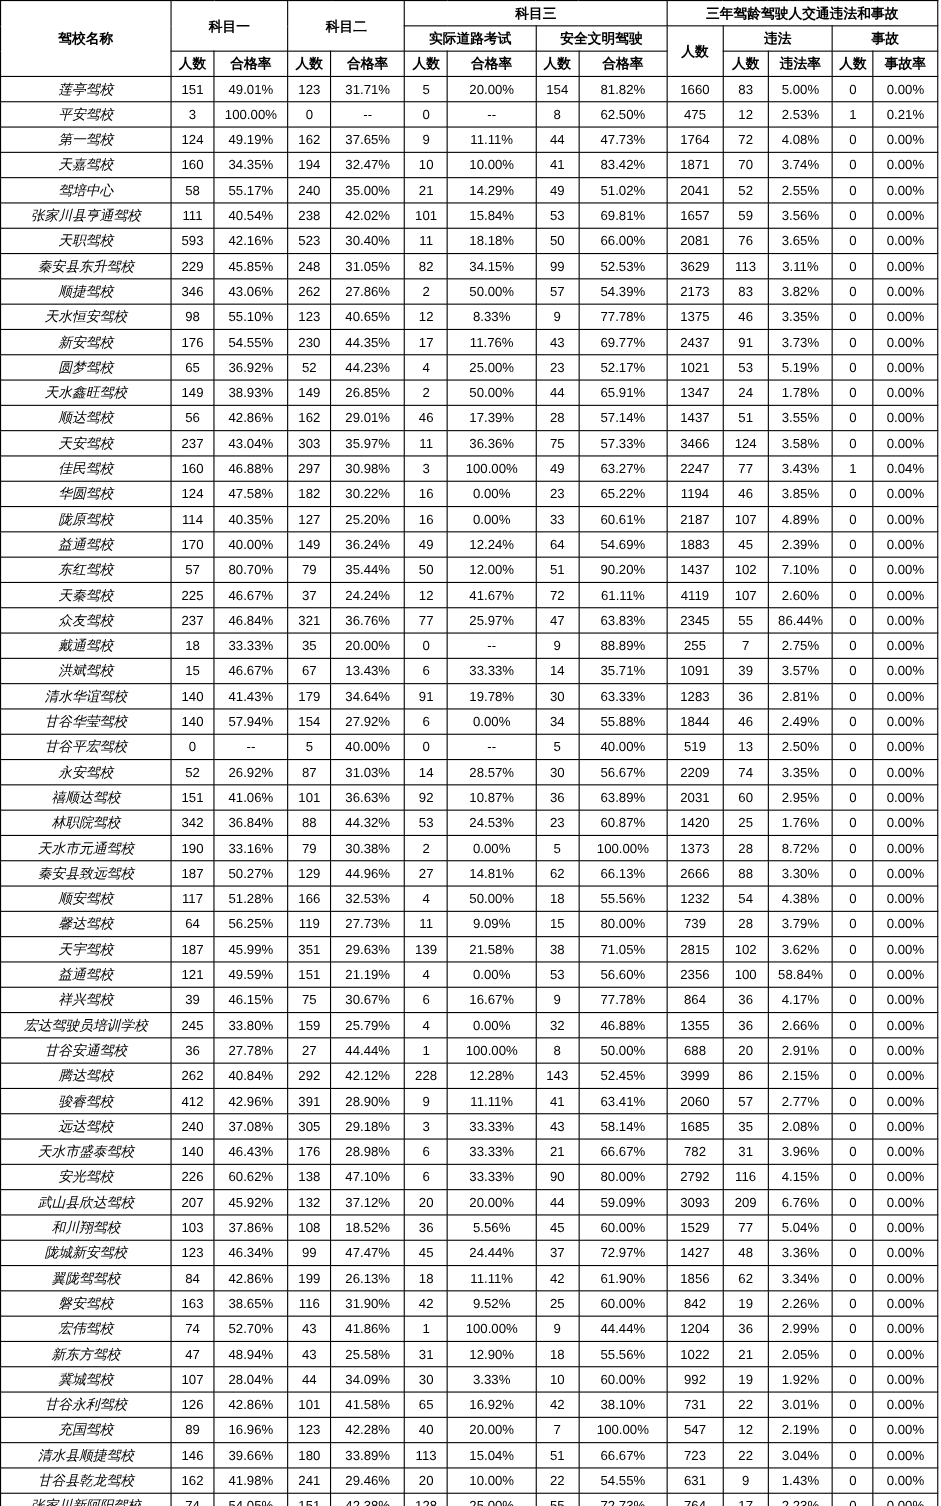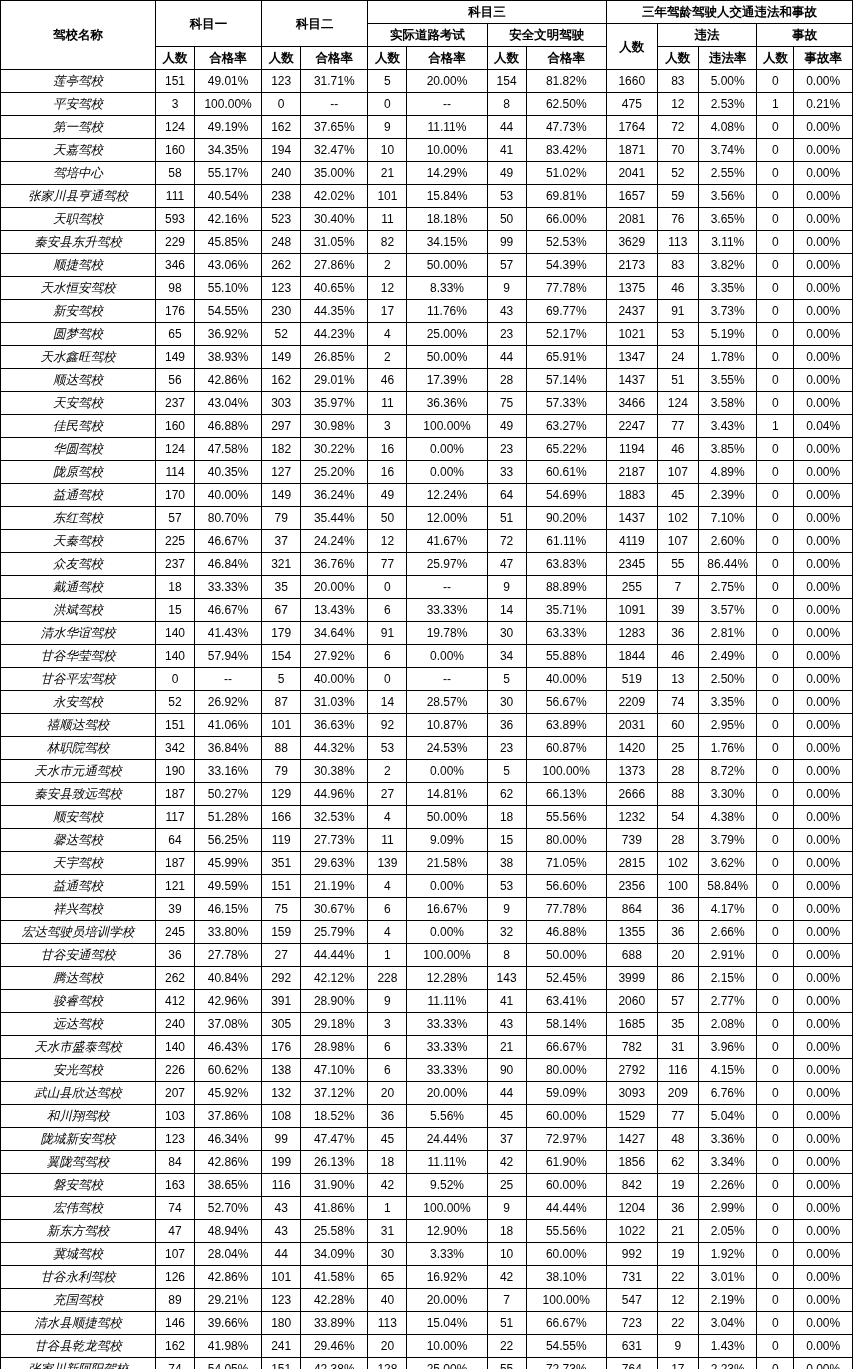--- a/index.html
+++ b/index.html
@@ -921,21 +921,21 @@
           <td class="num">38.10%</td>
           <td class="num">731</td>
           <td class="num">22</td>
           <td class="num">3.01%</td>
           <td class="num">0</td>
           <td class="num">0.00%</td>
         </tr>
         <tr>
           <td class="name">充国驾校</td>
           <td class="num">89</td>
-          <td class="num">29.21%</td>
+          <td class="num">16.96%</td>
           <td class="num">123</td>
           <td class="num">42.28%</td>
           <td class="num">40</td>
           <td class="num">20.00%</td>
           <td class="num">7</td>
           <td class="num">100.00%</td>
           <td class="num">547</td>
           <td class="num">12</td>
           <td class="num">2.19%</td>
           <td class="num">0</td>

